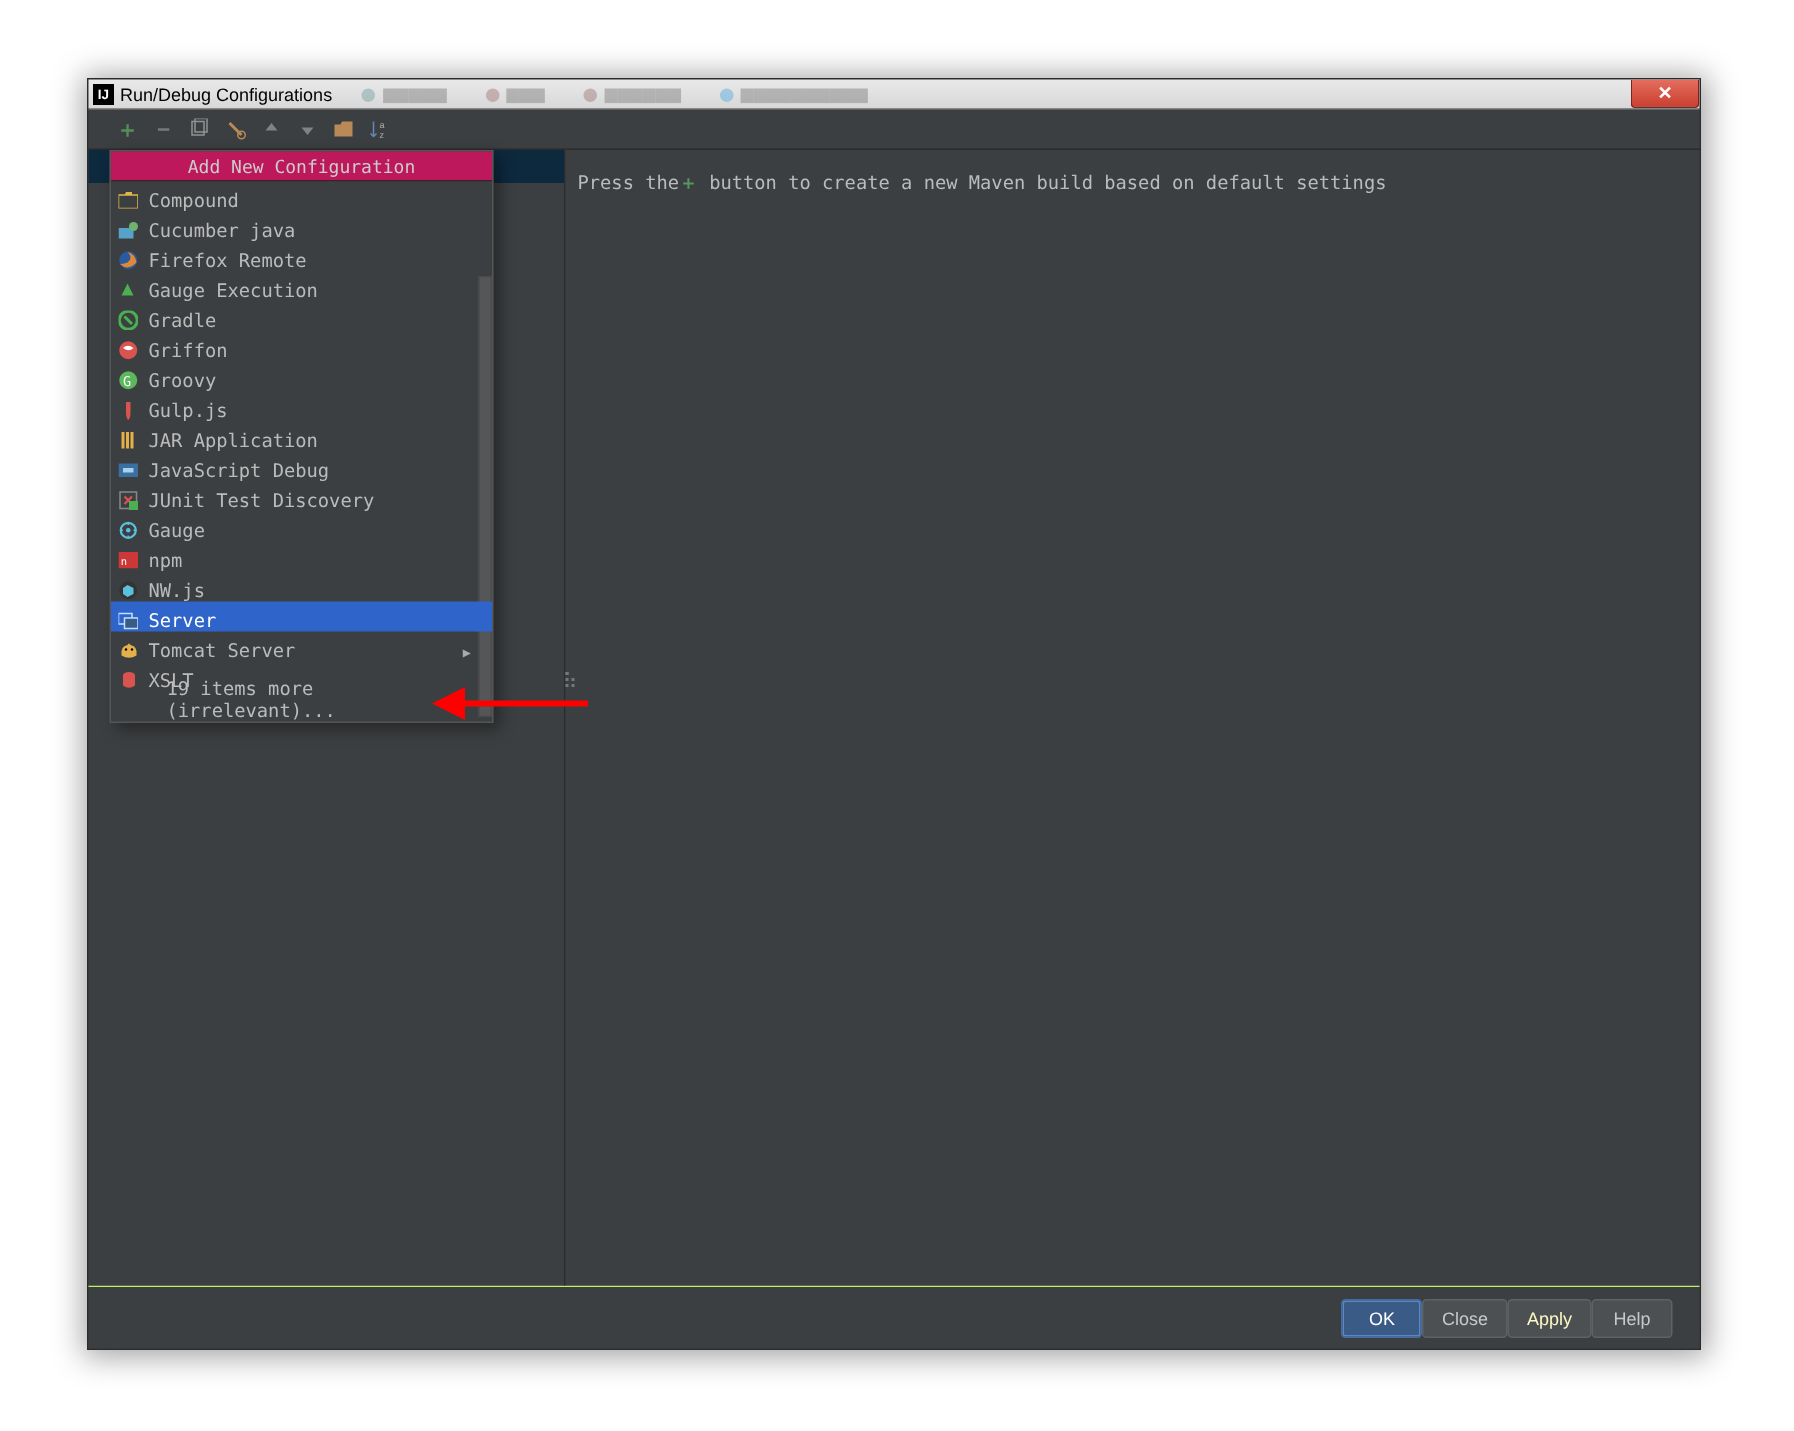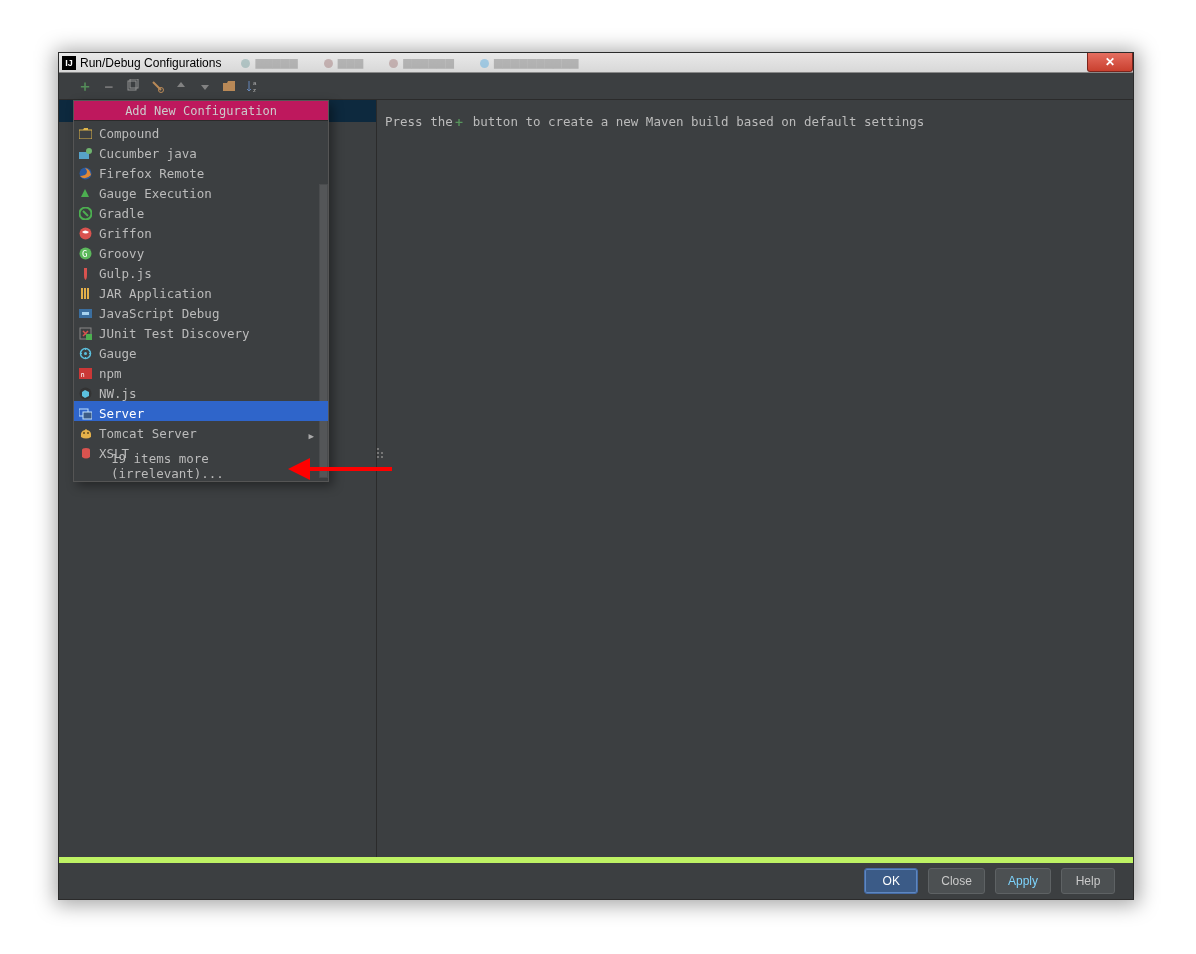--- a/index.html
+++ b/index.html
@@ -151,38 +151,37 @@
   .menu-item .submenu-arrow{
     position:absolute; right:14px;
     color:#aaa; font-size:9px;
   }
   
   .button-bar{
     height:42px;
     display:flex;
     justify-content:flex-end;
     align-items:center;
-    gap:10px;
     padding-right:18px;
     background:#3c3f41;
-    border-top:6px solid #bef264;
+    border-top:1px solid #bef264;
   }
   .btn{
     min-width:54px;
     height:26px;
     padding:0 12px;
     background:#4c5052;
     border:1px solid #5e6264;
     color:#c9c9c9;
     font-size:12px;
     display:flex;align-items:center;justify-content:center;
     border-radius:3px;
   }
   .btn.primary{ border:1px solid #466ca5; background:#3b5b87; color:#fff; box-shadow: inset 0 0 0 1px #5e87c0;}
-  .btn.disabled{ color:#7dd3fc;}
+  .btn.disabled{ color:#fef9c3;}
   
   .arrow-annot{
     position:absolute;
     left:288px; top:462px;
     z-index:30;
     pointer-events:none;
   }
   .arrow-annot .shaft{
     position:absolute; left:18px; top:5px;
     width:86px; height:4px; background:#ff0000;

